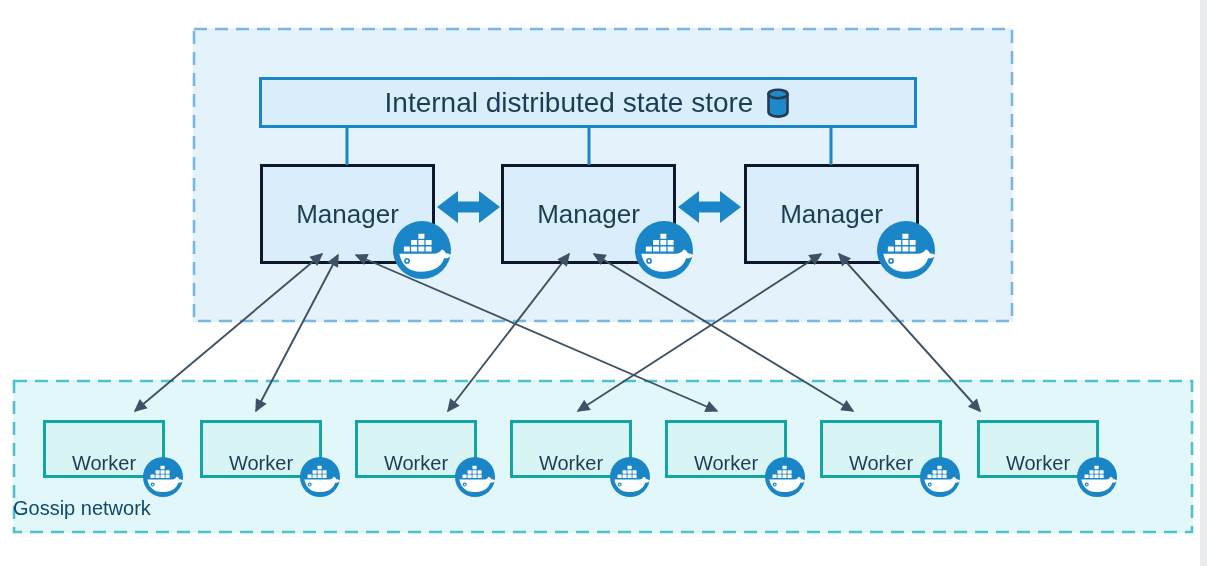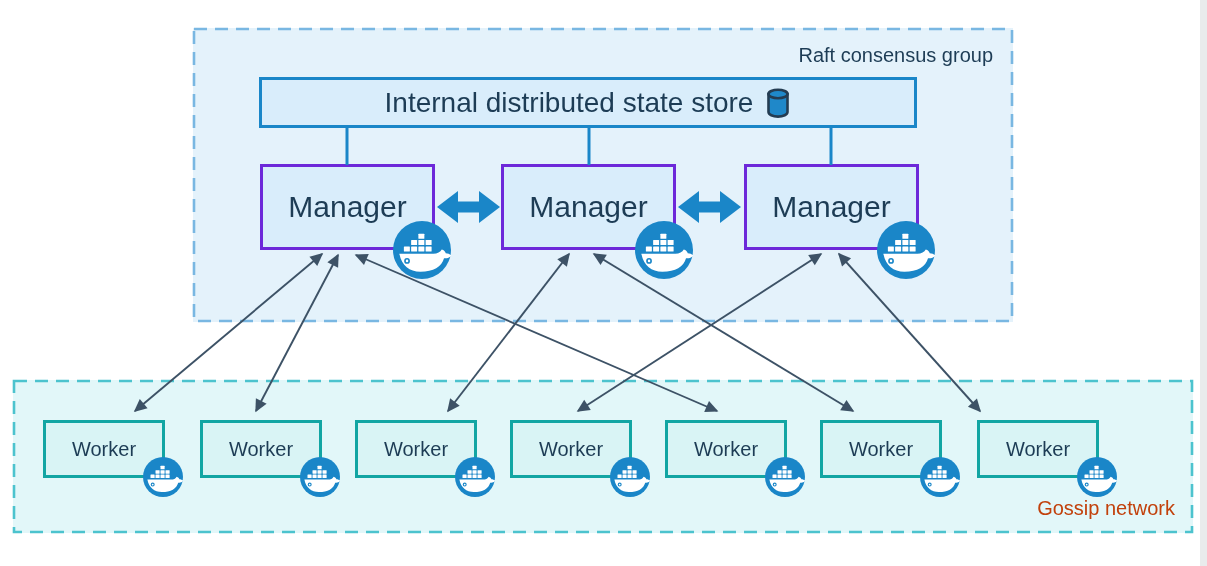--- a/index.html
+++ b/index.html
@@ -5,37 +5,37 @@
   html,body{margin:0;padding:0;background:#fff;}
   .canvas{
     position:relative;width:1207px;height:566px;background:#ffffff;
     font-family:"Liberation Sans", sans-serif;color:#1d3c55;overflow:hidden;
   }
   .page-edge{position:absolute;right:0;top:0;width:7px;height:566px;background:#e9ebec;}
   
   .raft-box{position:absolute;left:193px;top:28px;width:820px;height:294px;background:#e4f2fb;}
   .gossip-box{position:absolute;left:13px;top:380px;width:1180px;height:153px;background:#e2f7f9;}
   .raft-label{position:absolute;left:193px;top:44px;width:800px;text-align:right;font-size:20px;color:#1d3c55;z-index:4;}
-  .gossip-label{position:absolute;left:13px;top:497px;width:1162px;text-align:right;font-size:20px;color:#c2410c;z-index:4;}
+  .gossip-label{position:absolute;left:13px;top:497px;width:1162px;font-size:20px;color:#0c4a6e;z-index:4;}
   
   .store-box{
     position:absolute;left:259px;top:77px;width:658px;height:51px;box-sizing:border-box;
     background:#d9edfb;border:3px solid #1a86c8;z-index:2;
     display:flex;align-items:center;justify-content:center;gap:12px;font-size:28px;
   }
   .manager{
-    position:absolute;top:164px;width:175px;height:86px;box-sizing:border-box;
-    background:#d9edfb;border:3px solid #6d28d9;z-index:2;
-    display:flex;align-items:center;justify-content:center;font-size:30px;
+    position:absolute;top:164px;width:175px;height:100px;box-sizing:border-box;
+    background:#d9edfb;border:3px solid #0f172a;z-index:2;
+    display:flex;align-items:center;justify-content:center;font-size:26px;
   }
   .m1{left:260px}.m2{left:501px}.m3{left:744px}
   .worker{
     position:absolute;top:420px;width:122px;height:58px;box-sizing:border-box;
     background:#d9f4f5;border:3px solid #12a5a3;z-index:2;
-    display:flex;align-items:center;justify-content:center;font-size:20px;
+    display:flex;align-items:flex-end;justify-content:center;font-size:20px;
   }
   .w1{left:43px}.w2{left:200px}.w3{left:355px}.w4{left:510px}.w5{left:665px}.w6{left:820px}.w7{left:977px}
   
   .dicon{position:absolute;z-index:5;}
   .dicon svg{display:block;}
   .overlay{position:absolute;left:0;top:0;z-index:3;pointer-events:none;}
   .store-box svg{flex:0 0 auto;}
 </style>
 </head>
 <body>
@@ -60,21 +60,20 @@
         <circle cx="15.5" cy="44" r="2.3" fill="none" stroke="#1a86c8" stroke-width="1.8"></circle>
       </symbol>
     </defs>
   </svg>
 
   <div class="page-edge"></div>
 
   <div class="raft-box"></div>
   <div class="gossip-box"></div>
 
-  <div class="raft-label">Raft consensus group</div>
   <div class="gossip-label">Gossip network</div>
 
   <div class="store-box">
     <span>Internal distributed state store</span>
     <svg width="26" height="30" viewBox="0 0 26 30">
       <path d="M3.5 6 v18 a9.5 4.6 0 0 0 19 0 v-18 z" fill="#1f88c9" stroke="#243c52" stroke-width="2.6"></path>
       <ellipse cx="13" cy="6" rx="9.5" ry="4.3" fill="#1f88c9" stroke="#243c52" stroke-width="2.6"></ellipse>
     </svg>
   </div>
 

